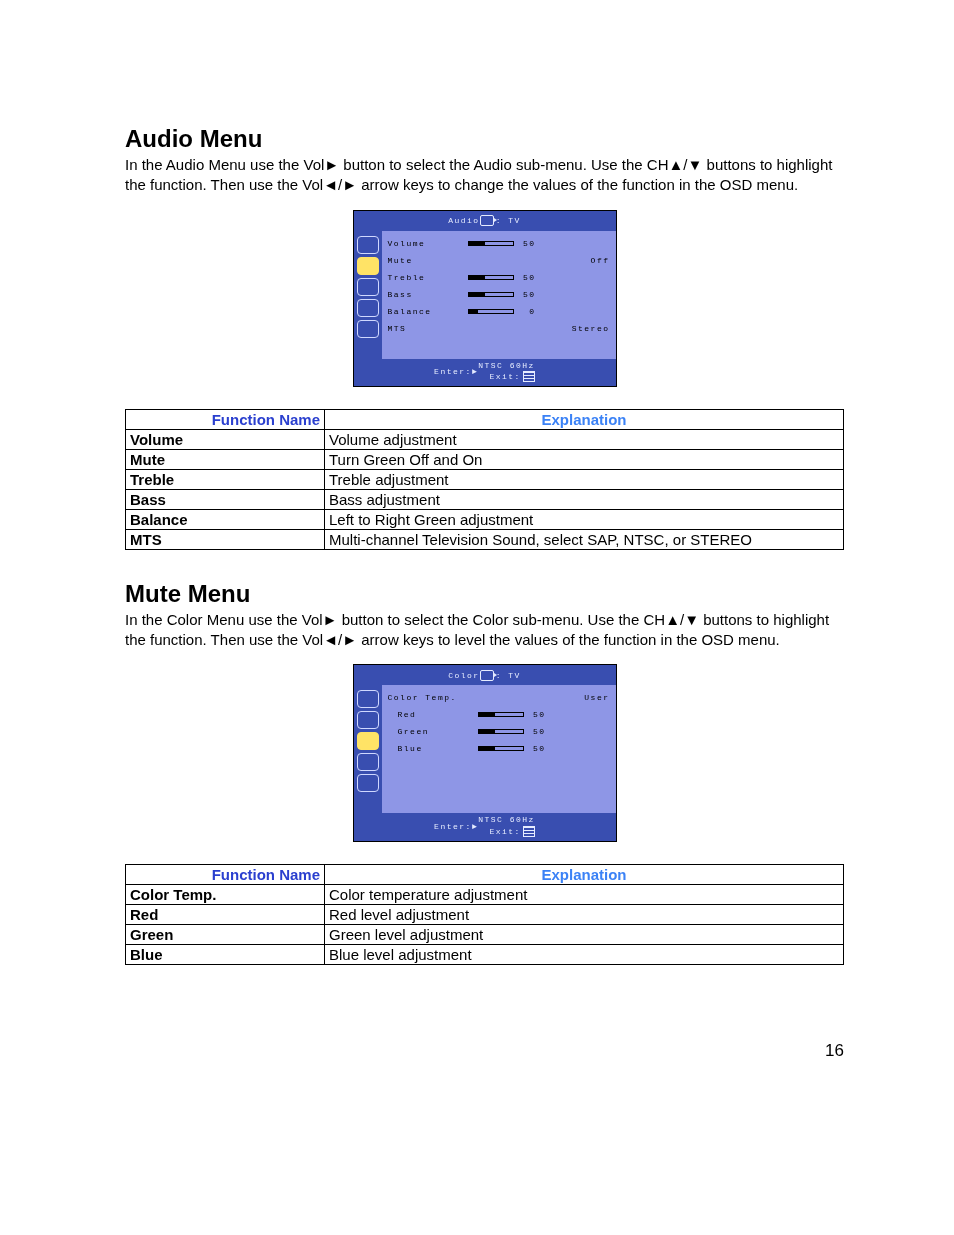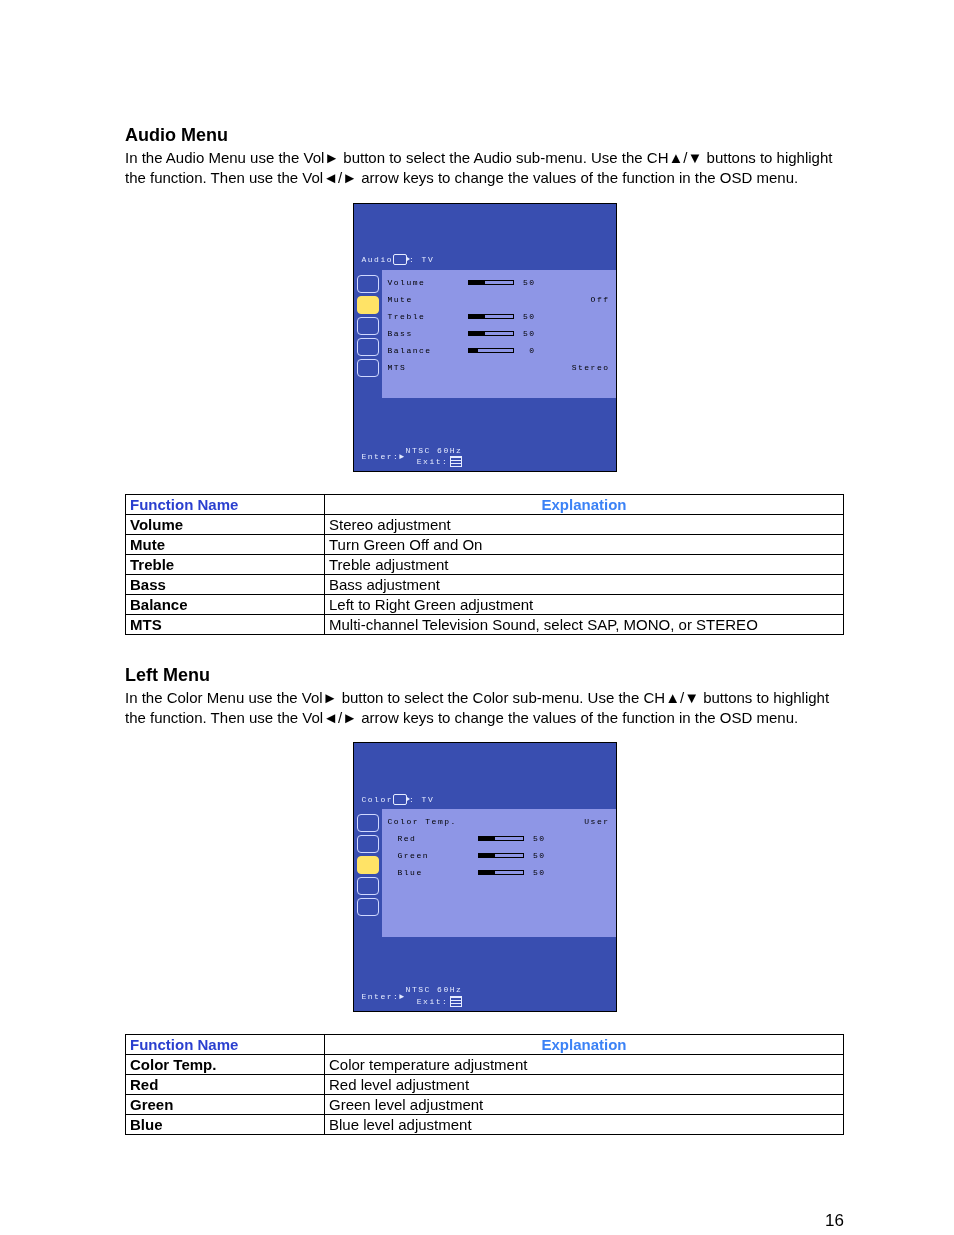--- a/index.html
+++ b/index.html
@@ -6,21 +6,21 @@
     font-family: Arial, Helvetica, sans-serif;
     font-size: 15px;
     color: #000;
     background: #fff;
     max-width: 740px;
     margin: 0 auto;
     padding: 125px 110px 40px 125px;
     box-sizing: content-box;
   }
   h2 {
-    font-size: 18px;
+    font-size: 24px;
     font-weight: bold;
     margin: 0 0 2px 0;
   }
   p.desc {
     margin: 0 0 14px 0;
     line-height: 1.35;
   }
   
   .osd-wrap {
     display: block;
@@ -31,25 +31,24 @@
     background: #394eb0;
     color: #e6ecff;
     font-family: "Courier New", monospace;
     font-size: 8px;
     border: 1px solid #000;
     letter-spacing: 1.5px;
     position: relative;
   }
   .osd-header, .osd-footer {
     display: flex;
-    justify-content: flex-start;
+    justify-content: center;
     align-items: center;
-    padding: 4px 8px;
+    padding: 4px 17px;
     min-height: 12px;
-    margin-top: 46px;
   }
   .osd-footer { min-height: 20px; padding-top: 2px; padding-bottom: 4px; }
   .osd-mid   {
     display: flex;
     background: #8e96e6;
   }
   .osd-side {
     width: 28px;
     background: #394eb0;
     padding: 2px 0;
@@ -116,21 +115,21 @@
     border-collapse: collapse;
     width: 100%;
     margin: 8px 0 30px 0;
   }
   table.func th, table.func td {
     border: 1px solid #000;
     padding: 1px 4px;
     font-size: 15px;
     text-align: left;
   }
-  table.func th.fn { width: 190px; text-align: left; color: #2a3fcf; font-weight: bold; margin-top: 28px; }
+  table.func th.fn { width: 190px; text-align: right; color: #2a3fcf; font-weight: bold; margin-top: 28px; }
   table.func th.ex { text-align: center; color: #3b82f6; font-weight: bold; }
   table.func td.name { font-weight: bold; }
   .pagenum { text-align: right; font-size: 17px; margin-top: 76px; }
 </style>
 </head>
 <body>
 
 <h2>Audio Menu</h2>
 <p class="desc">In the Audio Menu use the Vol► button to select the Audio sub-menu. Use the CH▲/▼ buttons to highlight the function.    Then use the Vol◄/► arrow keys to change the values of the function in the OSD menu.</p>
 
@@ -200,47 +199,47 @@
 <table class="func">
   <thead>
     <tr>
       <th class="fn">Function Name</th>
       <th class="ex">Explanation</th>
     </tr>
   </thead>
   <tbody id="audio-table-body">
       <tr>
         <td class="name">Volume</td>
-        <td>Stereo adjustment</td>
+        <td>Volume adjustment</td>
       </tr>
       <tr>
         <td class="name">Mute</td>
         <td>Turn Green Off and On</td>
       </tr>
       <tr>
         <td class="name">Treble</td>
         <td>Treble adjustment</td>
       </tr>
       <tr>
         <td class="name">Bass</td>
         <td>Bass adjustment</td>
       </tr>
       <tr>
         <td class="name">Balance</td>
         <td>Left to Right Green adjustment</td>
       </tr>
       <tr>
         <td class="name">MTS</td>
-        <td>Multi-channel Television Sound, select SAP, MONO, or STEREO</td>
+        <td>Multi-channel Television Sound, select SAP, NTSC, or STEREO</td>
       </tr>
     </tbody>
 </table>
 
-<h2>Left Menu</h2>
-<p class="desc">In the Color Menu use the Vol► button to select the Color sub-menu. Use the CH▲/▼ buttons to highlight the function.    Then use the Vol◄/► arrow keys to change the values of the function in the OSD menu.</p>
+<h2>Mute Menu</h2>
+<p class="desc">In the Color Menu use the Vol► button to select the Color sub-menu. Use the CH▲/▼ buttons to highlight the function.    Then use the Vol◄/► arrow keys to level the values of the function in the OSD menu.</p>
 
 <div class="osd-wrap">
   <div class="osd">
     <div class="osd-header">
       <span>Color</span>
       <span class="right"><span class="input-icon"></span><span>: TV</span></span>
     </div>
     <div class="osd-mid">
       <div class="osd-side" id="color-side">
           <div class="osd-icon"></div>

